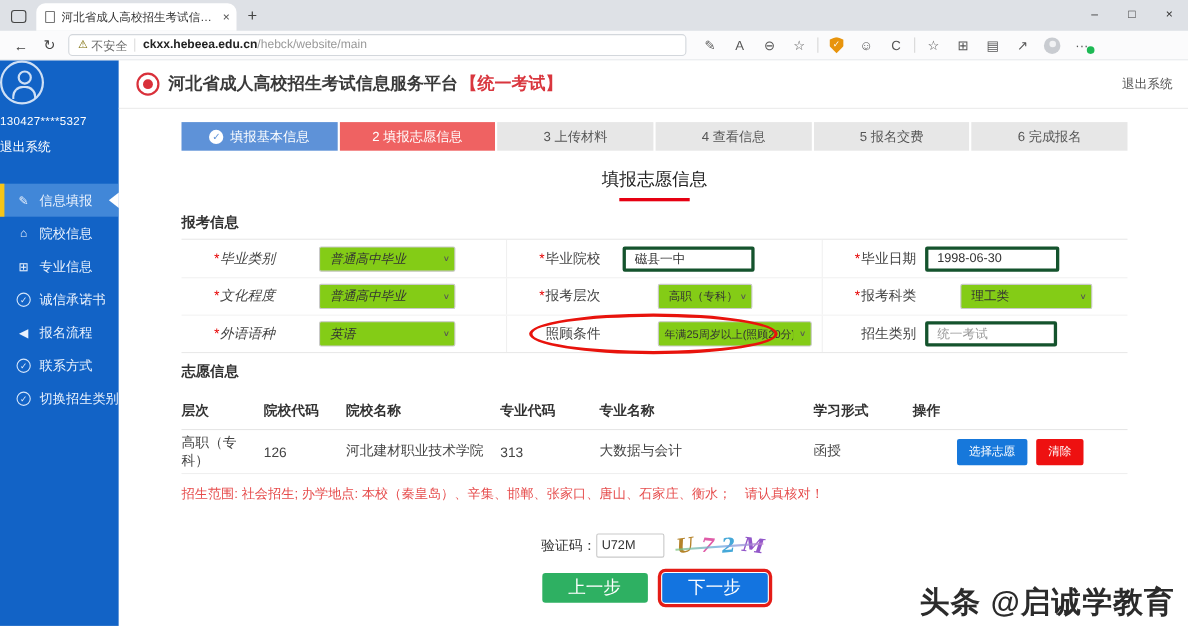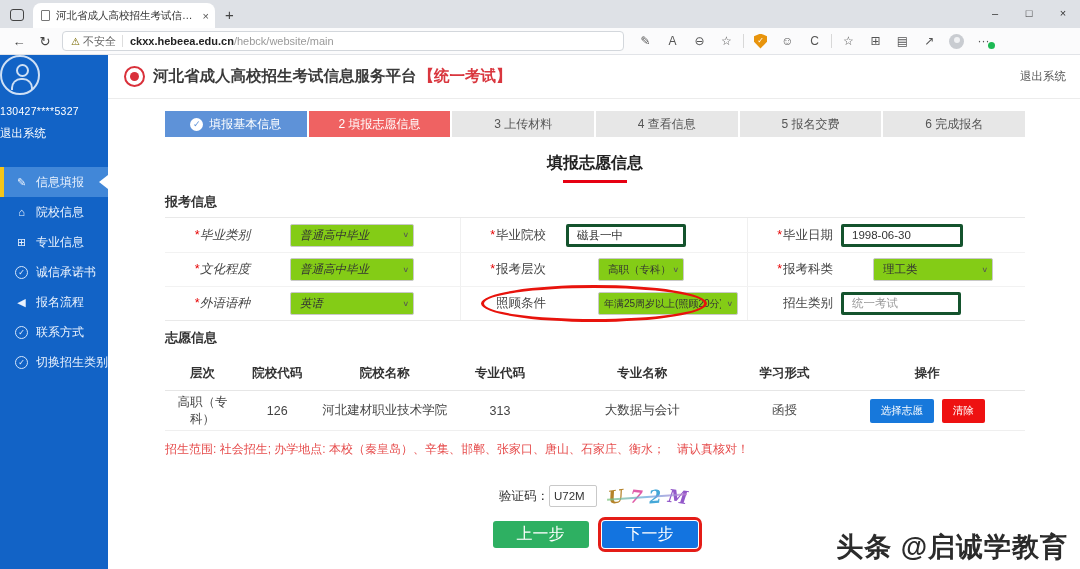--- a/index.html
+++ b/index.html
@@ -58,21 +58,21 @@
   .ph-logout { margin-left:auto; font-size:11.5px; color:#555; cursor:pointer; }
 
   .content { padding:12px 57px 0 57px; position:relative; }
 
   .steps { display:flex; gap:2px; }
   .step { flex:1; height:26px; display:flex; align-items:center; justify-content:center; font-size:12px; background:#e7e7e7; color:#555; }
   .step.done { background:#5e92d8; color:#fff; }
   .step.current { background:#ef6262; color:#fff; }
   .step-check { width:13px; height:13px; border-radius:50%; background:#fff; color:#5e92d8; font-size:9px; line-height:13px; text-align:center; margin-right:6px; font-weight:bold; }
 
-  .page-title { margin-top:16px; text-align:center; font-size:16px; font-weight:bold; color:#222; }
+  .page-title { margin-top:16px; text-align:center; font-size:16px; font-weight:normal; color:#222; }
   .title-underline { width:64px; height:3px; background:#e60012; margin:6px auto 0; }
 
   .section-label { margin-top:10px; padding-bottom:6px; font-size:13px; font-weight:bold; color:#333; }
 
   .form { border-top:1px solid #e9e9e9; border-bottom:1px solid #e9e9e9; }
   .form-row { display:flex; height:34px; }
   .form-row + .form-row { border-top:1px solid #f2f2f2; }
   .cell { display:flex; align-items:center; position:relative; }
   .cell.c1 { width:295px;font-style:italic; }
   .cell.c2 { width:287px; border-left:1px solid #f0f0f0;gap:12px; }
@@ -85,31 +85,31 @@
   .select .chev { color:#555; font-size:9px; margin-left:5px; transform:scaleY(.8); }
   .tinput { height:23px; border:3px solid #14532d; border-radius:2px; padding:0 8px; font-size:11.5px; color:#333; font-family:"Liberation Sans","DejaVu Sans",sans-serif; }
   .tinput.ro { color:#999; }
   .w124{width:124px} .w120{width:120px} .w122{width:122px} .w86{width:86px} .w140{width:140px; font-size:10px; padding-left:5px;}
   .ellipse-annot { position:absolute; left:20px; top:-2px; width:226px; height:37px; border:3px solid #e8130c; border-radius:50%; pointer-events:none; }
 
   .vtable { margin-top:4px; }
   .vt-row { display:flex; align-items:center; font-size:12.5px; color:#333; }
   .vt-head { height:34px; border-bottom:1px solid #e6e6e6; font-weight:bold; }
   .vt-data { height:40px; border-bottom:1px solid #efefef; color:#444; }
-  .vt-c { text-align:center; }
+  .vt-c { }
   .vc1{width:8.7%} .vc2{width:8.7%} .vc3{width:16.3%} .vc4{width:10.5%} .vc5{width:22.6%} .vc6{width:10.5%} .vc7{width:22.7%; display:flex; justify-content:center; gap:8px;}
   .mini-btn { border:none; color:#fff; font-size:10.5px; padding:5px 11px; border-radius:2px; cursor:pointer; font-family:"Liberation Sans","DejaVu Sans",sans-serif; }
   .mini-btn.blue { background:#1778db; }
   .mini-btn.red { background:#ee1111; }
 
   .note { margin-top:10px; font-size:12px; color:#e64c4c; }
 
   .captcha-row { margin-top:26px; display:flex; align-items:center; justify-content:center; }
   .cap-label { font-size:12.5px; color:#333; }
-  .cap-input { width:48px; height:22px; border:1px solid #c9c9c9; border-radius:2px; padding:0 4px; font-size:11.5px; color:#333; font-family:"Liberation Sans","DejaVu Sans",sans-serif; }
+  .cap-input { width:62px; height:22px; border:1px solid #c9c9c9; border-radius:2px; padding:0 4px; font-size:11.5px; color:#333; font-family:"Liberation Sans","DejaVu Sans",sans-serif; }
   .captcha-img { margin-left:8px; width:86px; height:24px; position:relative; display:flex; align-items:center; justify-content:space-around; cursor:pointer; }
   .cap-ch { display:inline-block; font-size:18px; font-weight:bold; font-style:italic; font-family:"DejaVu Serif","Liberation Serif",serif; }
   .captcha-img::after { content:""; position:absolute; left:2px; right:4px; top:12px; height:2px; background:linear-gradient(90deg,#7cc47c,#68a8e0,#c080d0); transform:rotate(-4deg); opacity:.75; }
 
   .btn-row { margin-top:13px; display:flex; justify-content:center; gap:13px; }
   .big-btn { width:96px; height:27px; border:none; border-radius:3px; color:#fff; font-size:16px; cursor:pointer; font-family:"Liberation Sans","DejaVu Sans",sans-serif; }
   .big-btn.green { background:#2eb062; }
   .big-btn.blue { background:#1374e0; outline:3px solid #e41c17; outline-offset:1px; }
 
   .watermark { position:absolute; right:14px; bottom:4px; font-size:27px; font-weight:bold; color:#2b2b2b;

